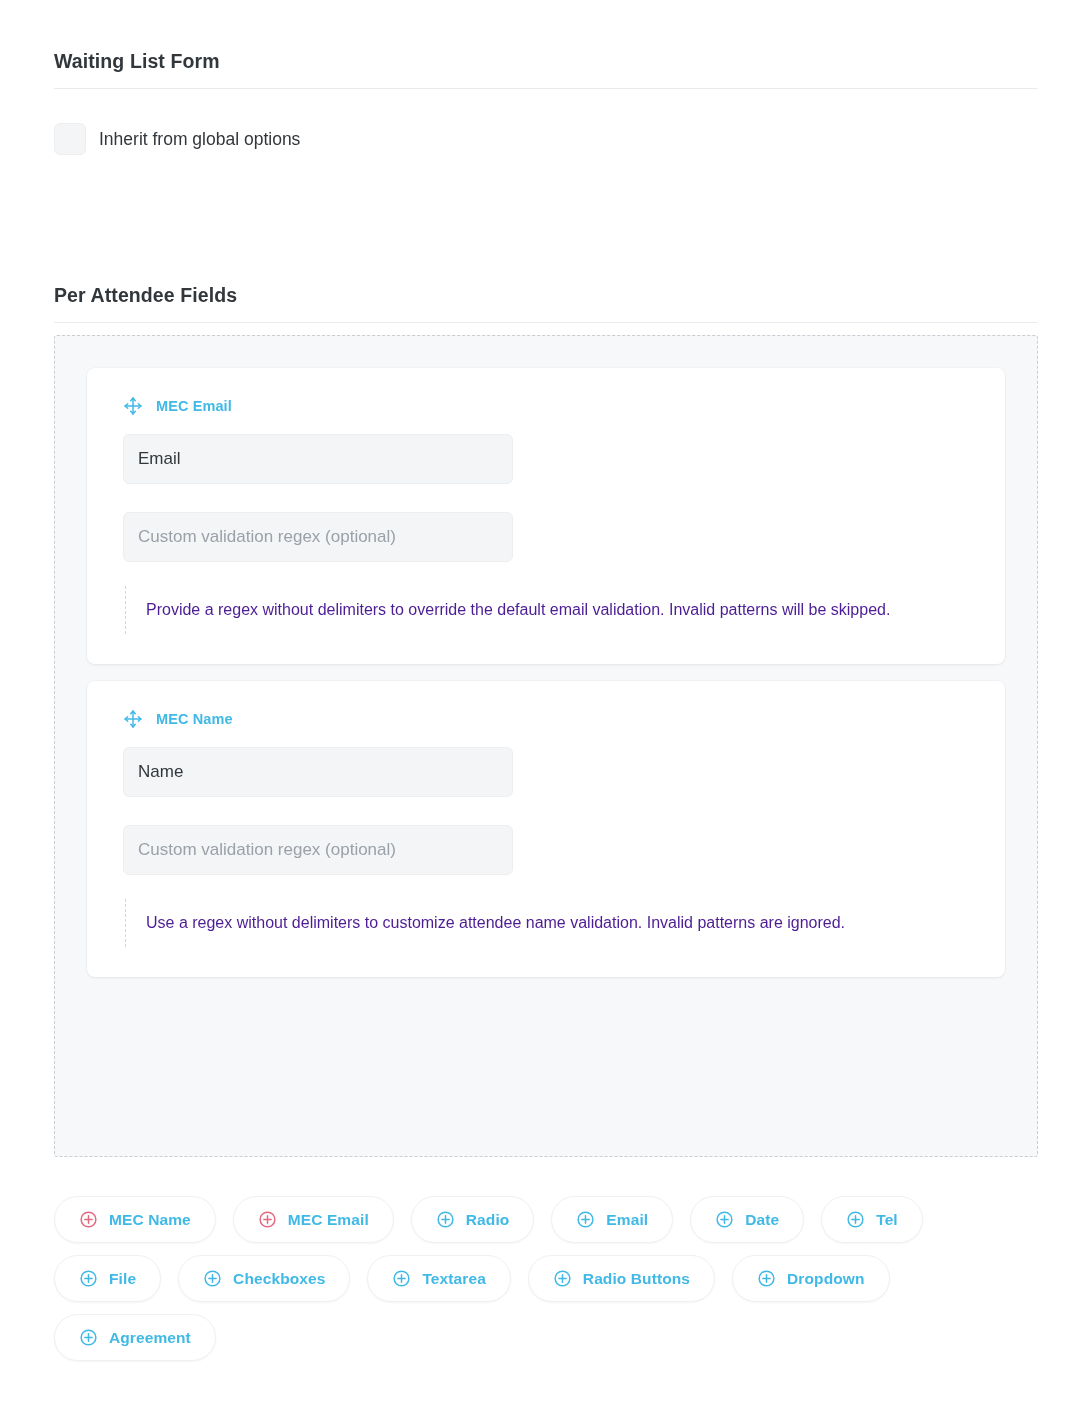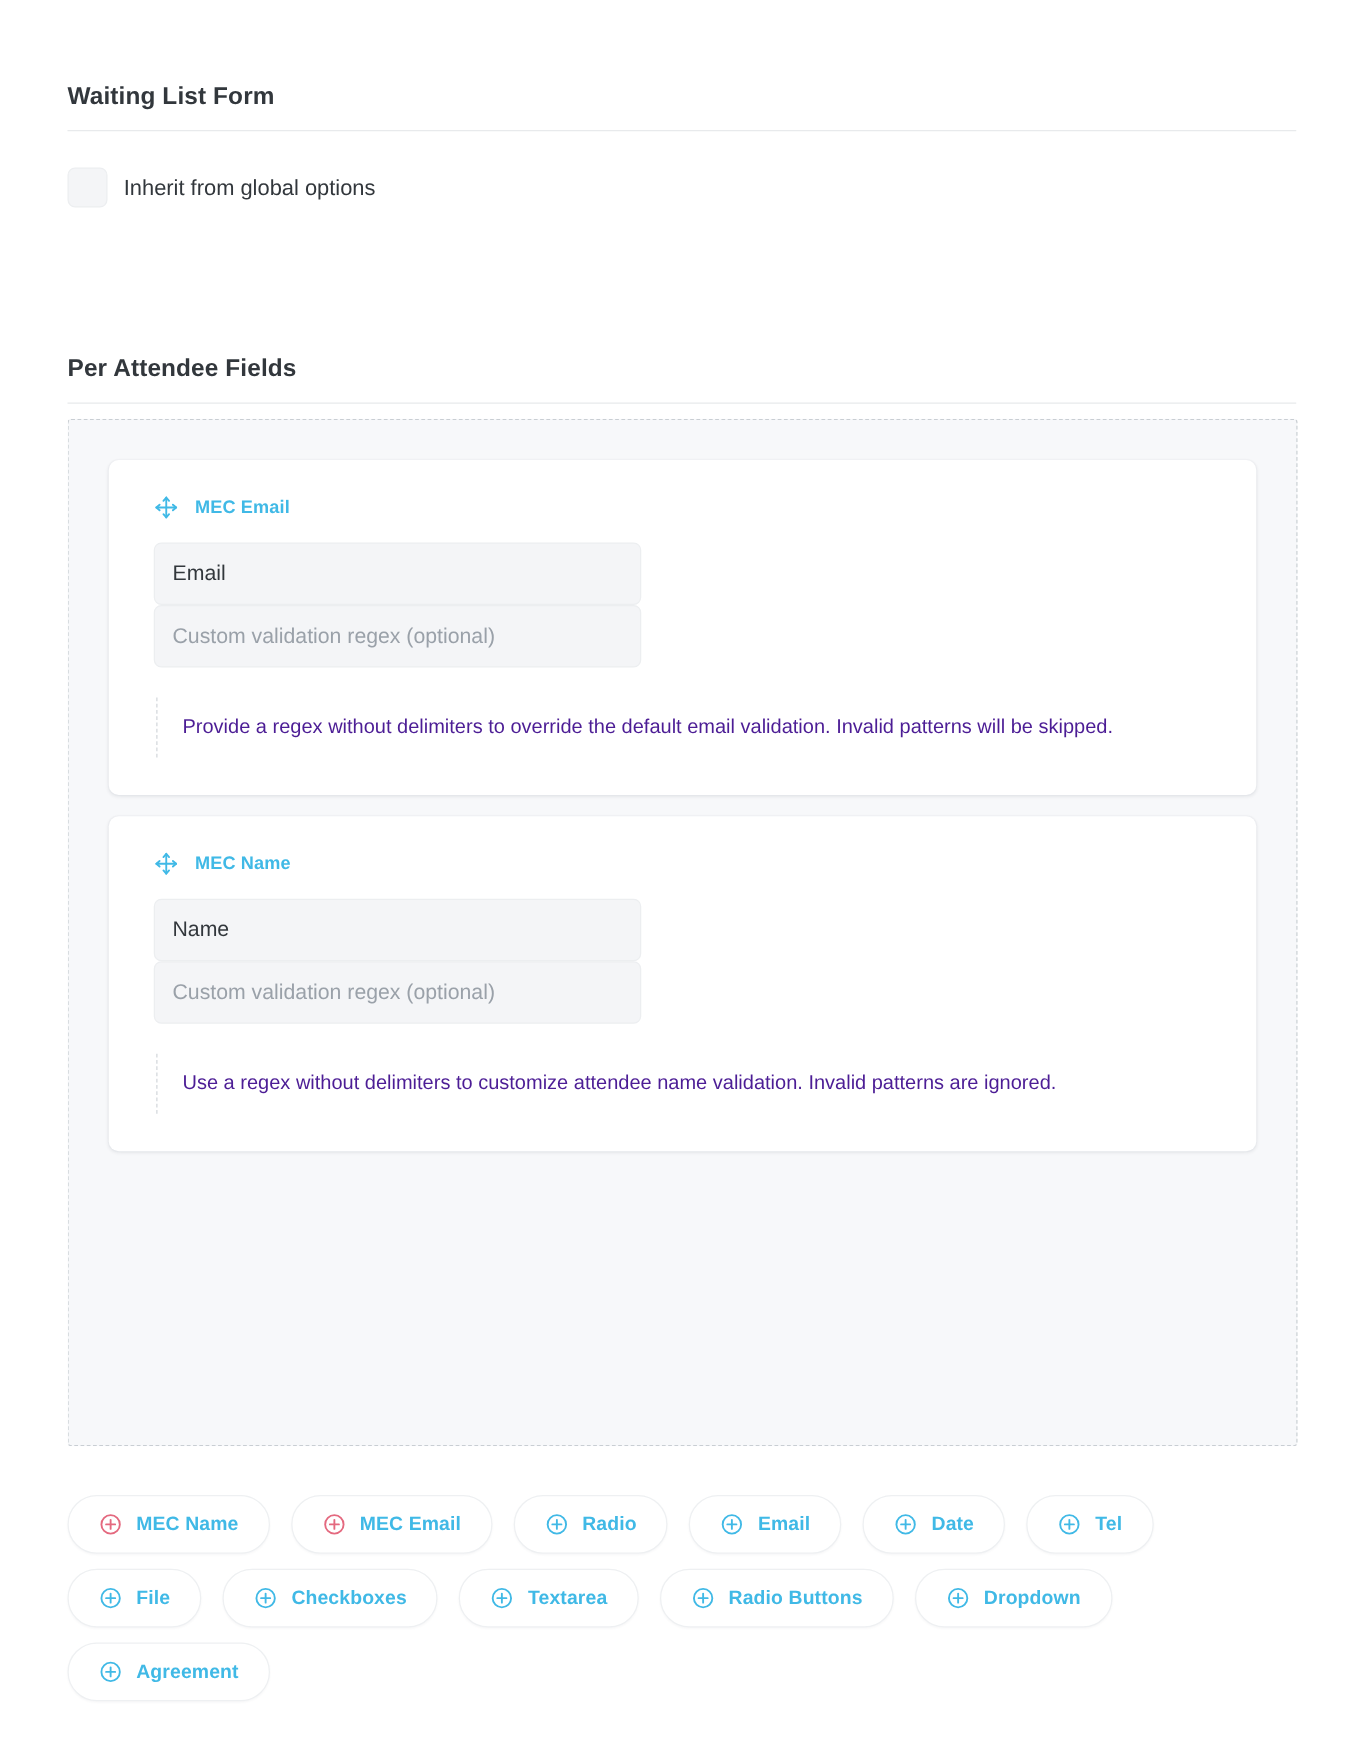--- a/index.html
+++ b/index.html
@@ -36,21 +36,21 @@
   .section-rule {
     margin-top: 14px;
     border-top: 1px solid #e8eaec;
     height: 0;
   }
 
   
   .inherit-row {
     position: absolute;
     left: 54px;
-    top: 134px;
+    top: 123px;
     display: flex;
     align-items: center;
     gap: 13px;
   }
   .cbox {
     width: 32px;
     height: 32px;
     border-radius: 6px;
     background: #f4f5f7;
     border: 1px solid #eceef0;
@@ -110,21 +110,21 @@
     background: #f4f5f7;
     border: 1px solid #eceef0;
     border-radius: 6px;
     padding: 0 14px;
     font-family: "Liberation Sans", sans-serif;
     font-size: 17px;
     color: #32373c;
     outline: none;
   }
   .txt-input::placeholder { color: #9aa1a9; }
-  .txt-input + .txt-input { }
+  .txt-input + .txt-input { margin-top: 28px; }
 
   .help-note {
     margin-top: 24px;
     margin-left: 2px;
     padding-left: 20px;
     border-left: 1px dashed #d3d7dc;
     font-size: 16px;
     line-height: 48px;
     color: #4c1d95;
     max-width: 830px;
@@ -159,21 +159,21 @@
     color: #40b9e6;
     letter-spacing: .1px;
   }
   .plus-icon { width: 19px; height: 19px; display: block; flex: 0 0 auto; }
 </style>
 </head>
 <body>
 
 <div class="page">
 
-  <div class="section-head" style="top:64px;">
+  <div class="section-head" style="top:48px;">
     <div class="section-title">Waiting List Form</div>
     <div class="section-rule"></div>
   </div>
 
   <div class="inherit-row">
     <span class="cbox"></span>
     <span class="inherit-label">Inherit from global options</span>
   </div>
 
   <div class="section-head" style="top:270px;margin-top:12px;">

